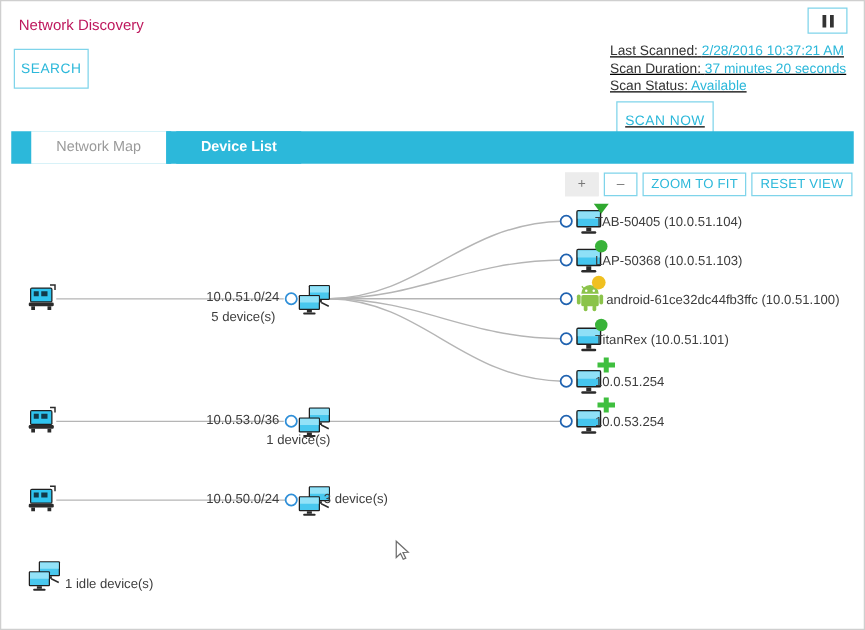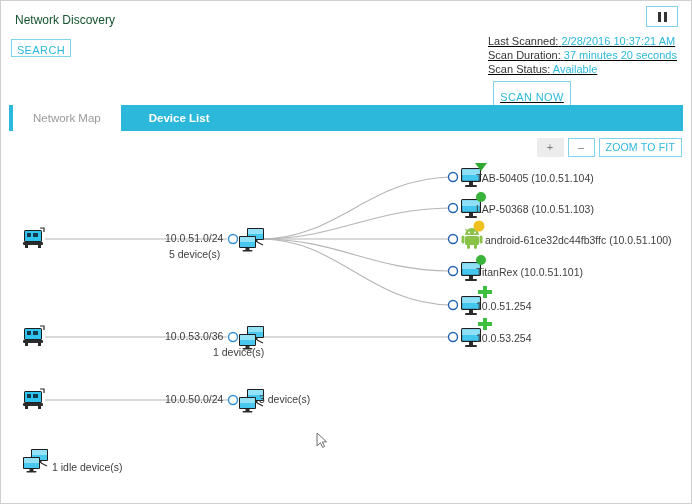--- a/index.html
+++ b/index.html
@@ -20,21 +20,21 @@
     box-sizing: border-box;
     overflow: hidden;
   }
 
   
   .page-title {
     position: absolute;
     left: 14px;
     top: 12px;
     font-size: 12px;
-    color: #14532d;
+    color: #be185d;
   }
   .btn-outline {
     display: inline-block;
     border: 1px solid #7fd4ea;
     background: #ffffff;
     color: #2cb8da;
     font-size: 11.5px;
     letter-spacing: .4px;
     padding: 5px 9px 5px 9px;
     box-sizing: border-box;
@@ -42,21 +42,21 @@
     text-align: center;
     line-height: 1;
     white-space: nowrap;
   }
 
   #search-btn {
     position: absolute;
     left: 10px;
     top: 38px;
     width: 60px;
-    height: 18px;
+    height: 32px;
     padding: 0;
     line-height: 20px;
     font-size: 11px;
   }
 
   #pause-btn {
     position: absolute;
     right: 13px;
     top: 5px;
     width: 32px;
@@ -130,21 +130,21 @@
     line-height: 26px;
     padding: 0 20px;
     font-size: 11.5px;
     box-sizing: border-box;
     cursor: pointer;
     white-space: nowrap;
   }
   .tab.active {
     background: #ffffff;
     color: #9a9a9a;
-    margin-left: 4px;
+    margin-left: 16px;
   }
   .tab.inactive {
     background: #2cb8da;
     color: #ffffff;
     font-weight: bold;
     margin-left: 4px;
     text-align: right;
   }
   .tab-gap {
     width: 4px;
@@ -243,20 +243,21 @@
   <div class="tabbar">
     <div class="tab active">Network Map</div>
     <div class="tab-gap"></div>
     <div class="tab inactive">Device List</div>
   </div>
 
   <div class="map-toolbar">
     <div class="zoom-sq filled">+</div>
     <div class="zoom-sq">–</div>
     <div class="btn-outline tool-btn">ZOOM TO FIT</div>
+    <div class="btn-outline tool-btn">RESET VIEW</div>
   </div>
 
   <div class="map-canvas">
 
     <svg width="676" height="338">
       <defs>
         <g id="sym-monitor">
           <rect x="2" y="1" width="20" height="14" rx="1.5" fill="#1f1f1f"></rect>
           <rect x="3.2" y="2.2" width="17.6" height="11.6" fill="#45c6ef"></rect>
           <rect x="3.2" y="2.2" width="17.6" height="5.8" fill="#8fe0f7"></rect>

